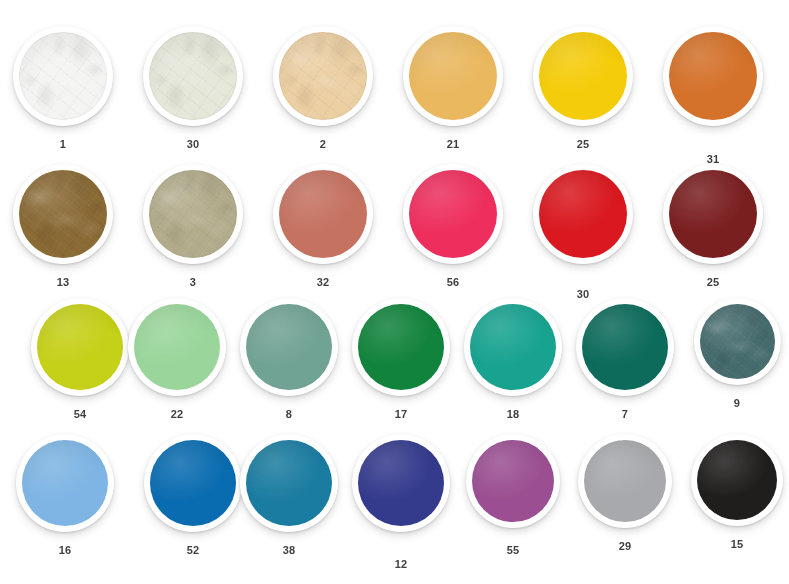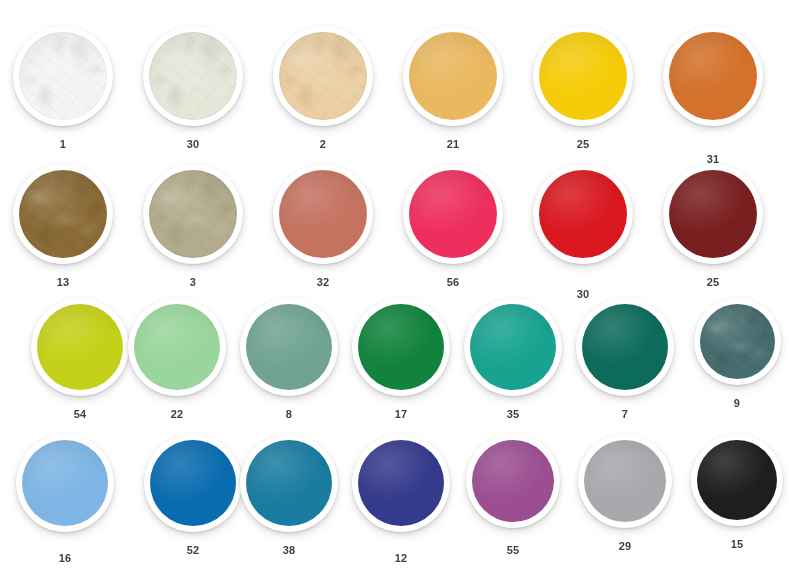--- a/index.html
+++ b/index.html
@@ -219,59 +219,59 @@
       <div class="swatch-cell" style="left: 345px; width: 112px;">
         <div class="swatch-disc-wrap" style="width: 98px; height: 98px;">
           <div class="swatch-disc" title="green" style="left: 6px; top: 6px; width: 86px; height: 86px; background: rgb(17, 131, 60);"></div>
         </div>
         <div class="swatch-label" style="margin-top: 12px; color: rgb(63, 63, 63);">17</div>
       </div>
       <div class="swatch-cell" style="left: 457px; width: 112px;">
         <div class="swatch-disc-wrap" style="width: 98px; height: 98px;">
           <div class="swatch-disc" title="teal" style="left: 6px; top: 6px; width: 86px; height: 86px; background: rgb(24, 163, 144);"></div>
         </div>
-        <div class="swatch-label" style="margin-top: 12px; color: rgb(63, 63, 63);">35</div>
+        <div class="swatch-label" style="margin-top: 12px; color: rgb(63, 63, 63);">18</div>
       </div>
       <div class="swatch-cell" style="left: 569px; width: 112px;">
         <div class="swatch-disc-wrap" style="width: 98px; height: 98px;">
           <div class="swatch-disc" title="pine" style="left: 6px; top: 6px; width: 86px; height: 86px; background: rgb(12, 107, 91);"></div>
         </div>
         <div class="swatch-label" style="margin-top: 12px; color: rgb(63, 63, 63);">7</div>
       </div>
       <div class="swatch-cell" style="left: 681px; width: 112px;">
         <div class="swatch-disc-wrap" style="width: 87px; height: 87px;">
           <div class="swatch-disc textured" title="slate" style="left: 6px; top: 6px; width: 75px; height: 75px; background: rgb(70, 108, 110);"></div>
         </div>
         <div class="swatch-label" style="margin-top: 12px; color: rgb(63, 63, 63);">9</div>
       </div>
     </div>
     <div class="swatch-row" style="top: 434px;">
       <div class="swatch-cell" style="left: 9px; width: 112px;">
         <div class="swatch-disc-wrap" style="width: 98px; height: 98px;">
           <div class="swatch-disc" title="sky-blue" style="left: 6px; top: 6px; width: 86px; height: 86px; background: rgb(126, 181, 228);"></div>
         </div>
-        <div class="swatch-label" style="margin-top: 20px; color: rgb(63, 63, 63);">16</div>
+        <div class="swatch-label" style="margin-top: 12px; color: rgb(63, 63, 63);">16</div>
       </div>
       <div class="swatch-cell" style="left: 137px; width: 112px;">
         <div class="swatch-disc-wrap" style="width: 98px; height: 98px;">
           <div class="swatch-disc" title="blue" style="left: 6px; top: 6px; width: 86px; height: 86px; background: rgb(10, 108, 176);"></div>
         </div>
         <div class="swatch-label" style="margin-top: 12px; color: rgb(63, 63, 63);">52</div>
       </div>
       <div class="swatch-cell" style="left: 233px; width: 112px;">
         <div class="swatch-disc-wrap" style="width: 98px; height: 98px;">
           <div class="swatch-disc" title="teal-blue" style="left: 6px; top: 6px; width: 86px; height: 86px; background: rgb(26, 124, 160);"></div>
         </div>
         <div class="swatch-label" style="margin-top: 12px; color: rgb(63, 63, 63);">38</div>
       </div>
       <div class="swatch-cell" style="left: 345px; width: 112px;">
         <div class="swatch-disc-wrap" style="width: 98px; height: 98px;">
           <div class="swatch-disc" title="navy" style="left: 6px; top: 6px; width: 86px; height: 86px; background: rgb(52, 58, 140);"></div>
         </div>
-        <div class="swatch-label" style="margin-top: 20px; color: rgb(63, 63, 63);">12</div>
+        <div class="swatch-label" style="margin-top: 26px; color: rgb(63, 63, 63);">12</div>
       </div>
       <div class="swatch-cell" style="left: 457px; width: 112px;">
         <div class="swatch-disc-wrap" style="width: 94px; height: 94px;">
           <div class="swatch-disc" title="orchid" style="left: 6px; top: 6px; width: 82px; height: 82px; background: rgb(155, 79, 146);"></div>
         </div>
         <div class="swatch-label" style="margin-top: 16px; color: rgb(63, 63, 63);">55</div>
       </div>
       <div class="swatch-cell" style="left: 569px; width: 112px;">
         <div class="swatch-disc-wrap" style="width: 94px; height: 94px;">
           <div class="swatch-disc" title="grey" style="left: 6px; top: 6px; width: 82px; height: 82px; background: rgb(167, 169, 172);"></div>

